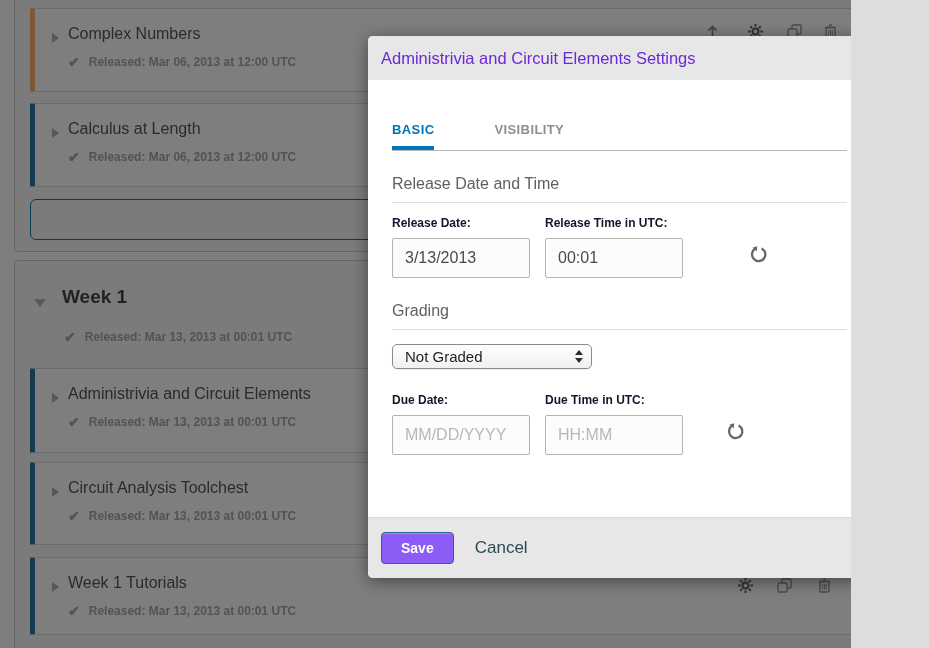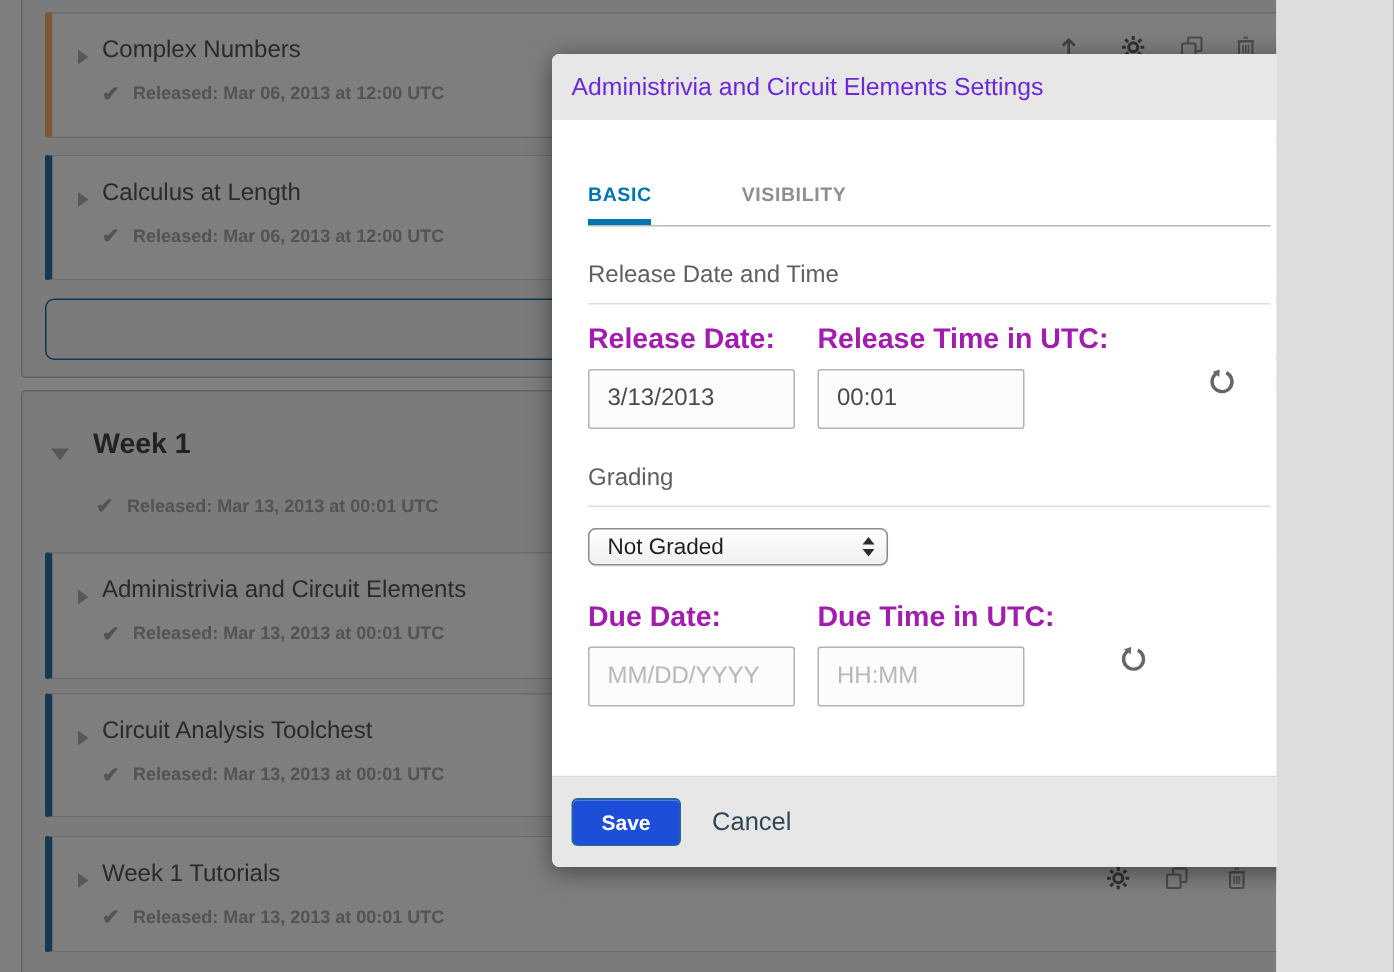--- a/index.html
+++ b/index.html
@@ -56,21 +56,21 @@
   .tabs { display:flex; gap:60px; margin-top:42px; border-bottom:1px solid #b9b9b9; }
   .tab { font-size:13px; font-weight:600; letter-spacing:0.4px; color:#8f8f8f;
          padding-bottom:9px; cursor:pointer; }
   .tab.active { border-bottom:4px solid currentColor; }
 
   .sec-heading { margin-top:24px; font-size:16px; font-weight:400; color:#606060;
                  padding-bottom:9px; border-bottom:1px solid #dedede; }
 
   .field-row { display:flex; margin-top:13px; }
   .field { display:flex; flex-direction:column; margin-right:15px; }
-  .field label { font-size:19px; font-weight:700; color:#a21caf; margin-bottom:8px; white-space:nowrap; }
+  .field label { font-size:12px; font-weight:700; color:#0f172a; margin-bottom:8px; white-space:nowrap; }
   .text-input { width:138px; height:40px; border:1px solid #b3b3b3; border-radius:2px;
                 background:#fcfcfc; font-size:16px; color:#4a4a4a; padding:0 12px;
                 font-family:inherit; }
   .text-input::placeholder { color:#b8b8b8; }
 
   .reset { margin-left:51px; margin-top:29px; cursor:pointer; line-height:0; }
   .reset2 { margin-left:28px; }
 
   .select-box { margin-top:1px; width:200px; height:25px; border:1px solid #8a8a8a; border-radius:5px;
                 background:linear-gradient(#ffffff,#f0f0f0); box-shadow:0 1px 1px rgba(0,0,0,0.08);
@@ -287,18 +287,18 @@
         <span class="reset reset2">
           <svg width="19" height="19" viewBox="0 0 20 20">
               <path d="M13.2 3.6 A7 7 0 1 1 6.8 3.8" stroke="#666666" stroke-width="2.4" fill="none"></path>
               <path d="M3.6 3.0 L8.6 1.4 L8.2 6.6 Z" fill="#666666"></path>
             </svg>
         </span>
       </div>
     </div>
 
     <div class="modal-footer">
-      <button class="save-btn" style="background-color: #1d4ed8;">Save</button>
+      <button class="save-btn" style="background-color: #8b5cf6;">Save</button>
       <a class="cancel-link">Cancel</a>
     </div>
   </div>
 
 </div>
 
 </body></html>

